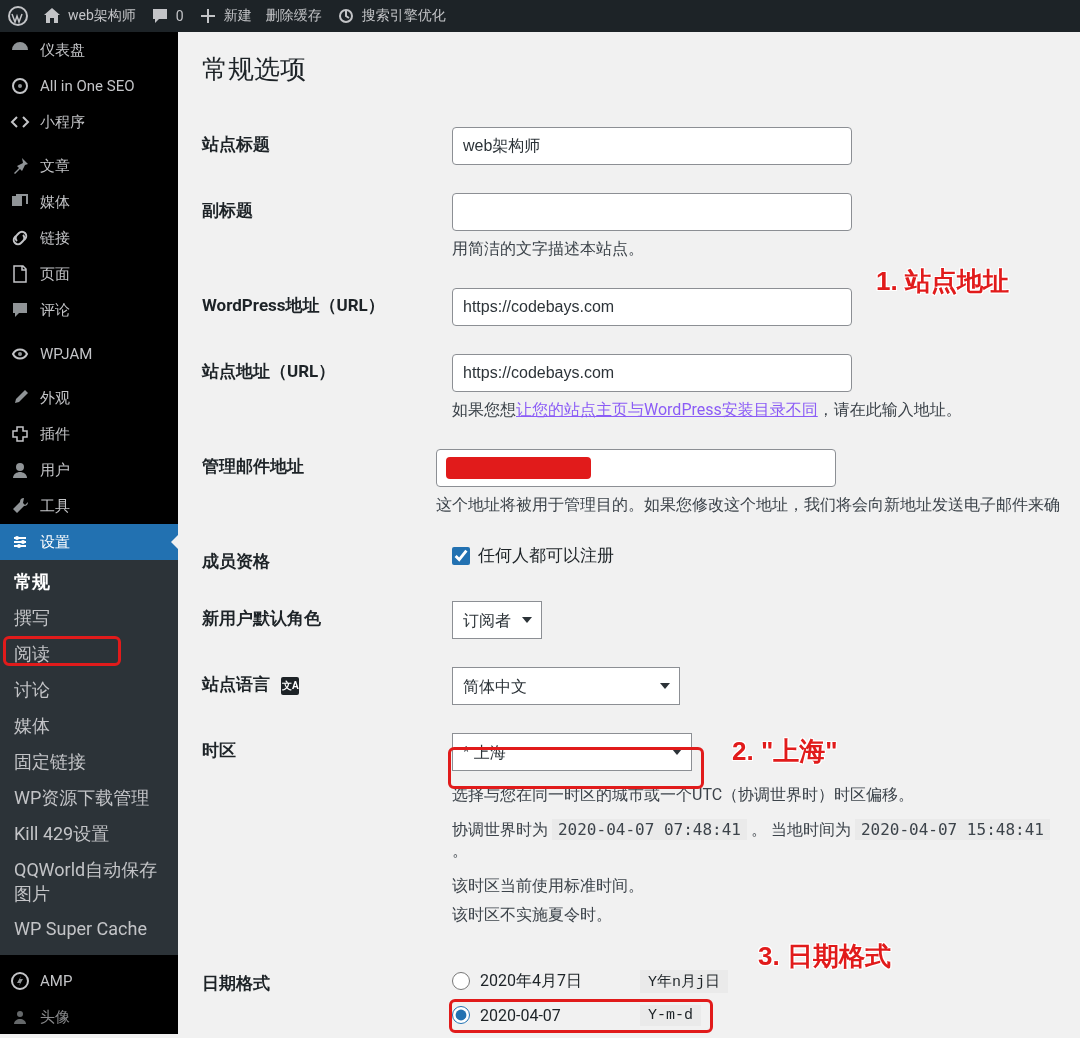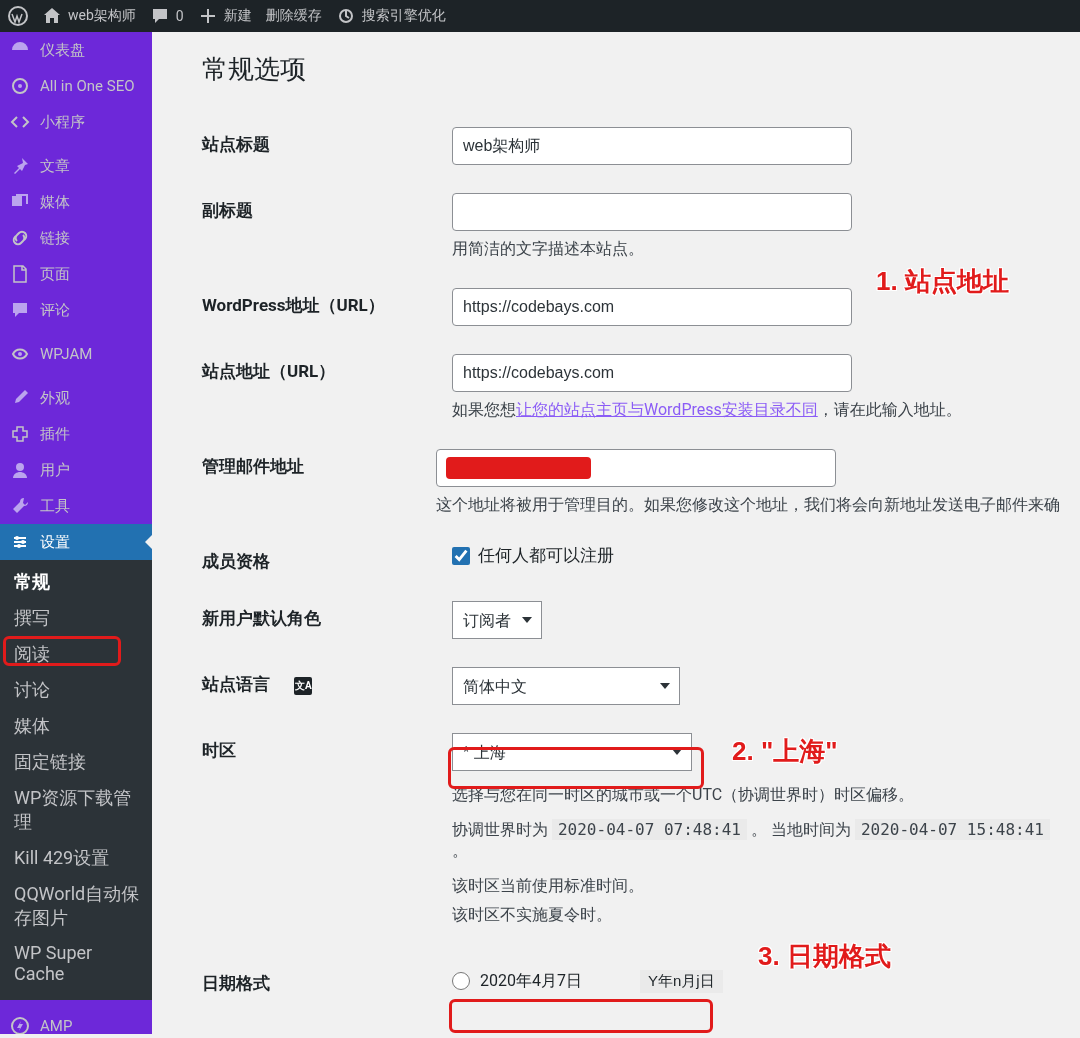--- a/index.html
+++ b/index.html
@@ -4,21 +4,21 @@
 <style>
   * { box-sizing: border-box; margin: 0; padding: 0; }
   body { font-family: -apple-system, BlinkMacSystemFont, "Segoe UI", Roboto, Arial, sans-serif; width: 1080px; height: 1038px; overflow: hidden; background: #f1f1f1; font-size: 15px; color: #1d2327; }
   
   
   .topbar { position: absolute; top:0; left:0; right:0; height:32px; background:#1d2327; color:#c3c4c7; display:flex; align-items:center; padding:0 8px; font-size:14px; gap:14px; z-index:100; }
   .topbar .topitem { display:flex; align-items:center; gap:6px; cursor:pointer; }
   .topbar .ico { width:20px; height:20px; display:flex; align-items:center; justify-content:center; fill:#c3c4c7; }
   
   
-  .sidebar { position:absolute; top:32px; left:0; bottom:4px; width:152px; background:#6d28d9; color:#c3c4c7; overflow-y:auto; font-size:15px; }
+  .sidebar { position:absolute; top:32px; left:0; bottom:4px; width:178px; background:#000000; color:#c3c4c7; overflow-y:auto; font-size:15px; }
   .sidebar .menuitem { display:flex; align-items:center; gap:10px; padding:8px 10px; cursor:pointer; font-weight:400; }
   .sidebar .menuitem.current { background:#2271b1; color:#fff; position:relative; }
   .sidebar .menuitem.current::after { content:""; position:absolute; right:-1px; top:50%; margin-top:-8px; border:8px solid transparent; border-right-color:#f1f1f1; }
   .sidebar .menuitem .mico { width:20px; height:20px; display:flex; align-items:center; justify-content:center; fill:rgba(240,246,252,.6); flex-shrink:0; }
   .sidebar .menuitem.current .mico { fill:#fff; }
   .sidebar .sep { height:8px; }
   .sidebar .submenu { background:#2c3338; padding:4px 0 10px 0; }
   .sidebar .subitem { padding:6px 10px 6px 14px; cursor:pointer; font-size:18px; color:#c3c4c7; }
   .sidebar .subitem.active { color:#fff; font-weight:600; }
   
@@ -41,23 +41,23 @@
   select { height:38px; border:1px solid #8c8f94; border-radius:0; padding:0 28px 0 10px; font-size:16px; background:#fff; color:#2c3338; appearance:none; -webkit-appearance:none; position:relative; }
   .selwrap { position:relative; display:inline-block; }
   .selwrap::after { content:""; position:absolute; right:10px; top:50%; width:0; height:0; border-left:5px solid transparent; border-right:5px solid transparent; border-top:6px solid #2c3338; transform:translateY(-50%); pointer-events:none; }
   .checkbox-row { display:flex; align-items:center; gap:8px; }
   input[type="checkbox"] { width:18px; height:18px; accent-color:#2271b1; }
   .cbtext { font-size:17px; color:#1d2327; }
   .codeval { background:#eaeaea; font-family:Menlo,Monaco,Consolas,monospace; padding:1px 6px; font-size:16px; }
   .radio-row { display:flex; align-items:center; gap:10px; height:30px; margin-bottom:4px; }
   input[type="radio"] { width:18px; height:18px; accent-color:#2271b1; }
   .radio-row .radiolabel { font-size:16px; flex:0 0 150px; }
-  .radio-row .fmtcode { background:#eaeaea; font-family:Liberation Sans, sans-serif; padding:2px 8px; font-size:15px; }
-  
-  .lang-icon { display:inline-flex; width:18px; height:18px; background:#1d2327; color:#fff; font-size:10px; border-radius:2px; align-items:center; justify-content:center; vertical-align:middle; margin-left:20px; }
+  .radio-row .fmtcode { background:#eaeaea; font-family:Liberation Mono, monospace; padding:2px 8px; font-size:15px; }
+  
+  .lang-icon { display:inline-flex; width:18px; height:18px; background:#1d2327; color:#fff; font-size:10px; border-radius:2px; align-items:center; justify-content:center; vertical-align:middle; margin-left:7px; }
   
   .redacted { display:inline-block; height:22px; width:145px; background:#e11b1b; border-radius:4px; vertical-align:middle; }
 </style>
 </head>
 <body>
 
 <div class="topbar">
   <div class="topitem">
     <span class="ico">
         <svg viewBox="0 0 20 20">
@@ -340,20 +340,25 @@
     </div>
 
     <div class="formrow" style="margin-top:40px;">
       <div class="label">日期格式</div>
       <div class="field">
         <div class="radio-row">
           <input type="radio" name="df" style="">
           <span class="radiolabel">2020年4月7日</span>
           <span class="fmtcode">Y年n月j日</span>
         </div>
+        <div class="radio-row">
+          <input type="radio" name="df" checked="" style="">
+          <span class="radiolabel">2020-04-07</span>
+          <span class="fmtcode">Y-m-d</span>
+        </div>
       </div>
     </div>
 
   </div>
 </div>
 
 <div class="highlight-box" style="left:3px; top:636px; width:118px; height:30px;"></div>
 <div class="highlight-box" style="left:448px; top:747px; width:256px; height:42px;"></div>
 <div class="highlight-box" style="left:449px; top:999px; width:264px; height:34px;"></div>
 

